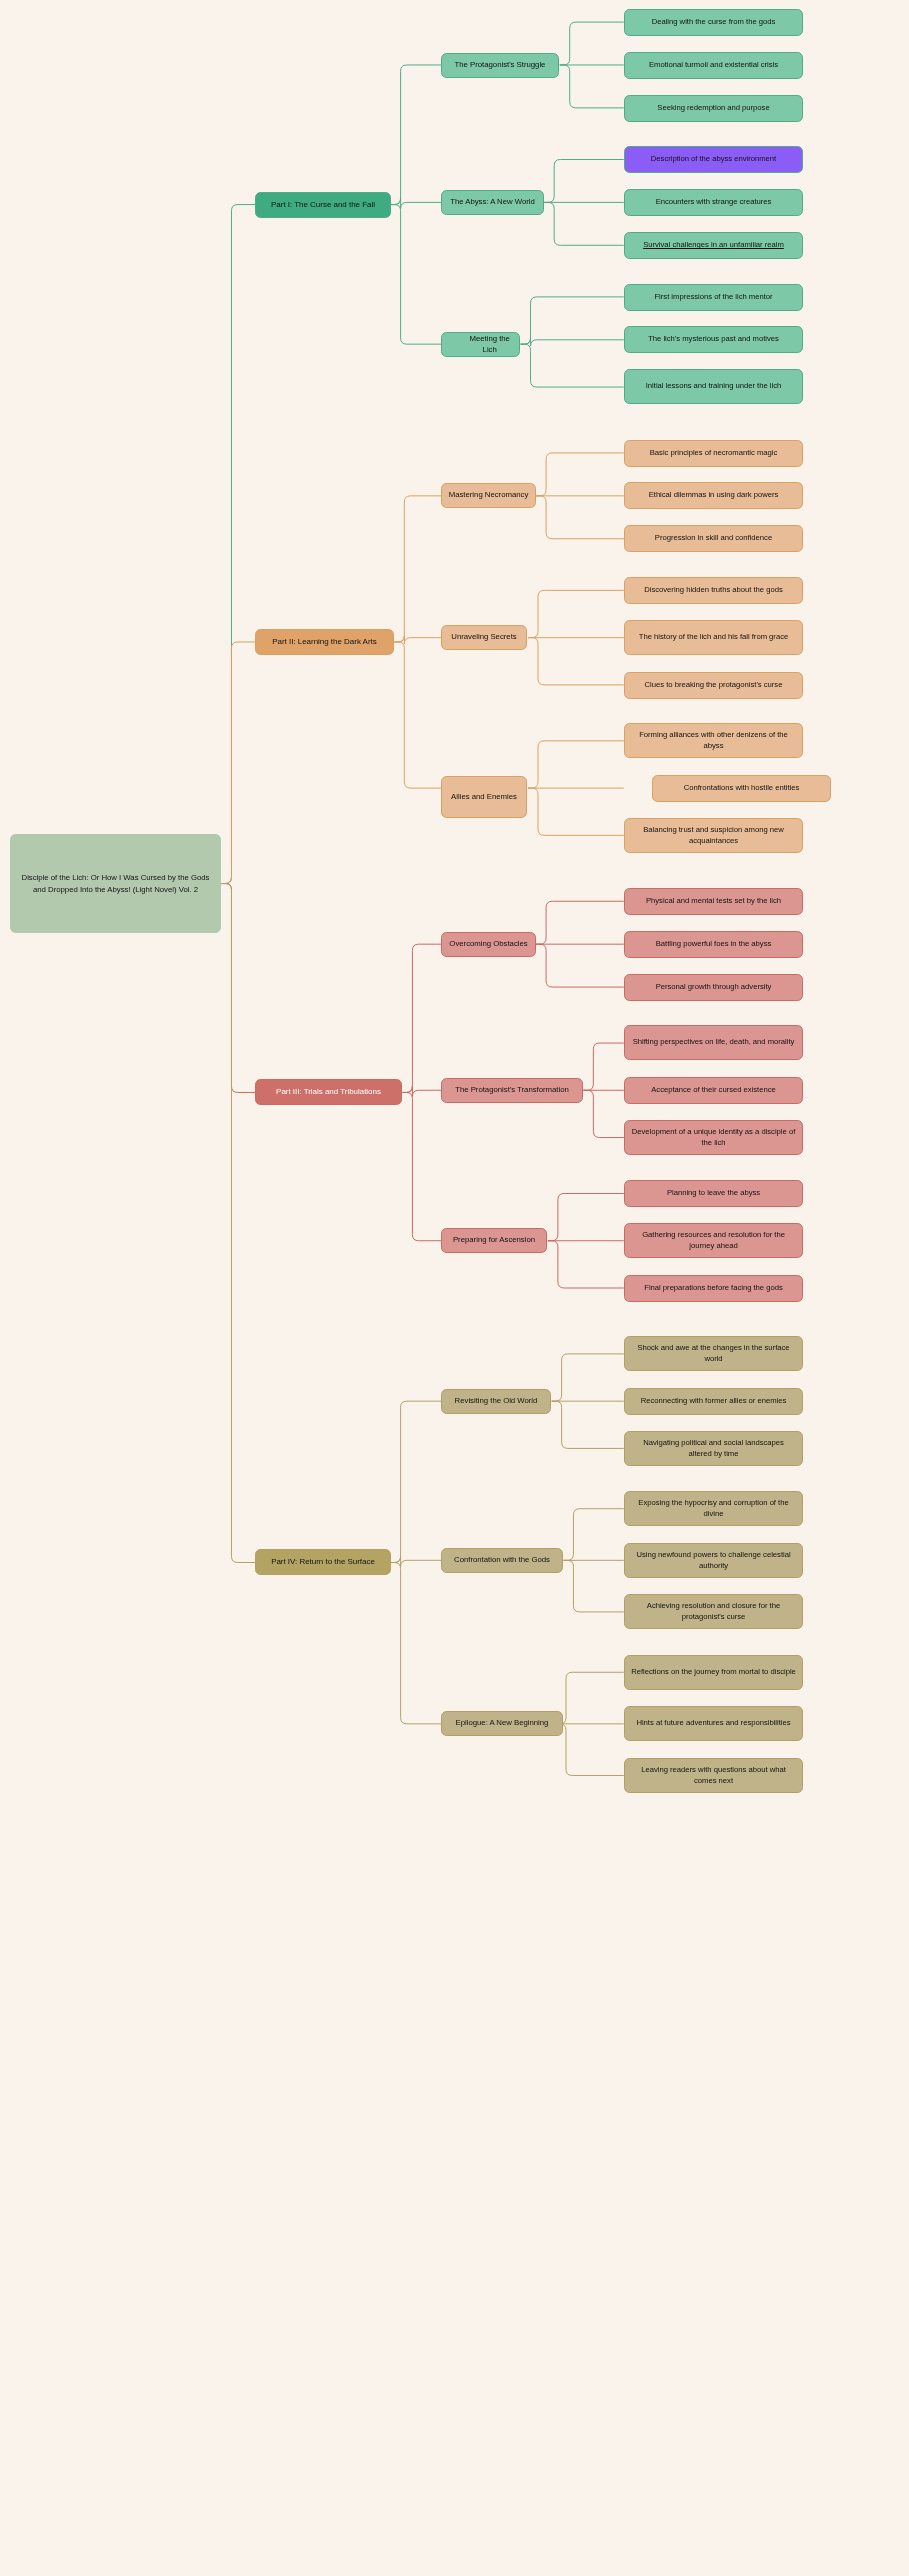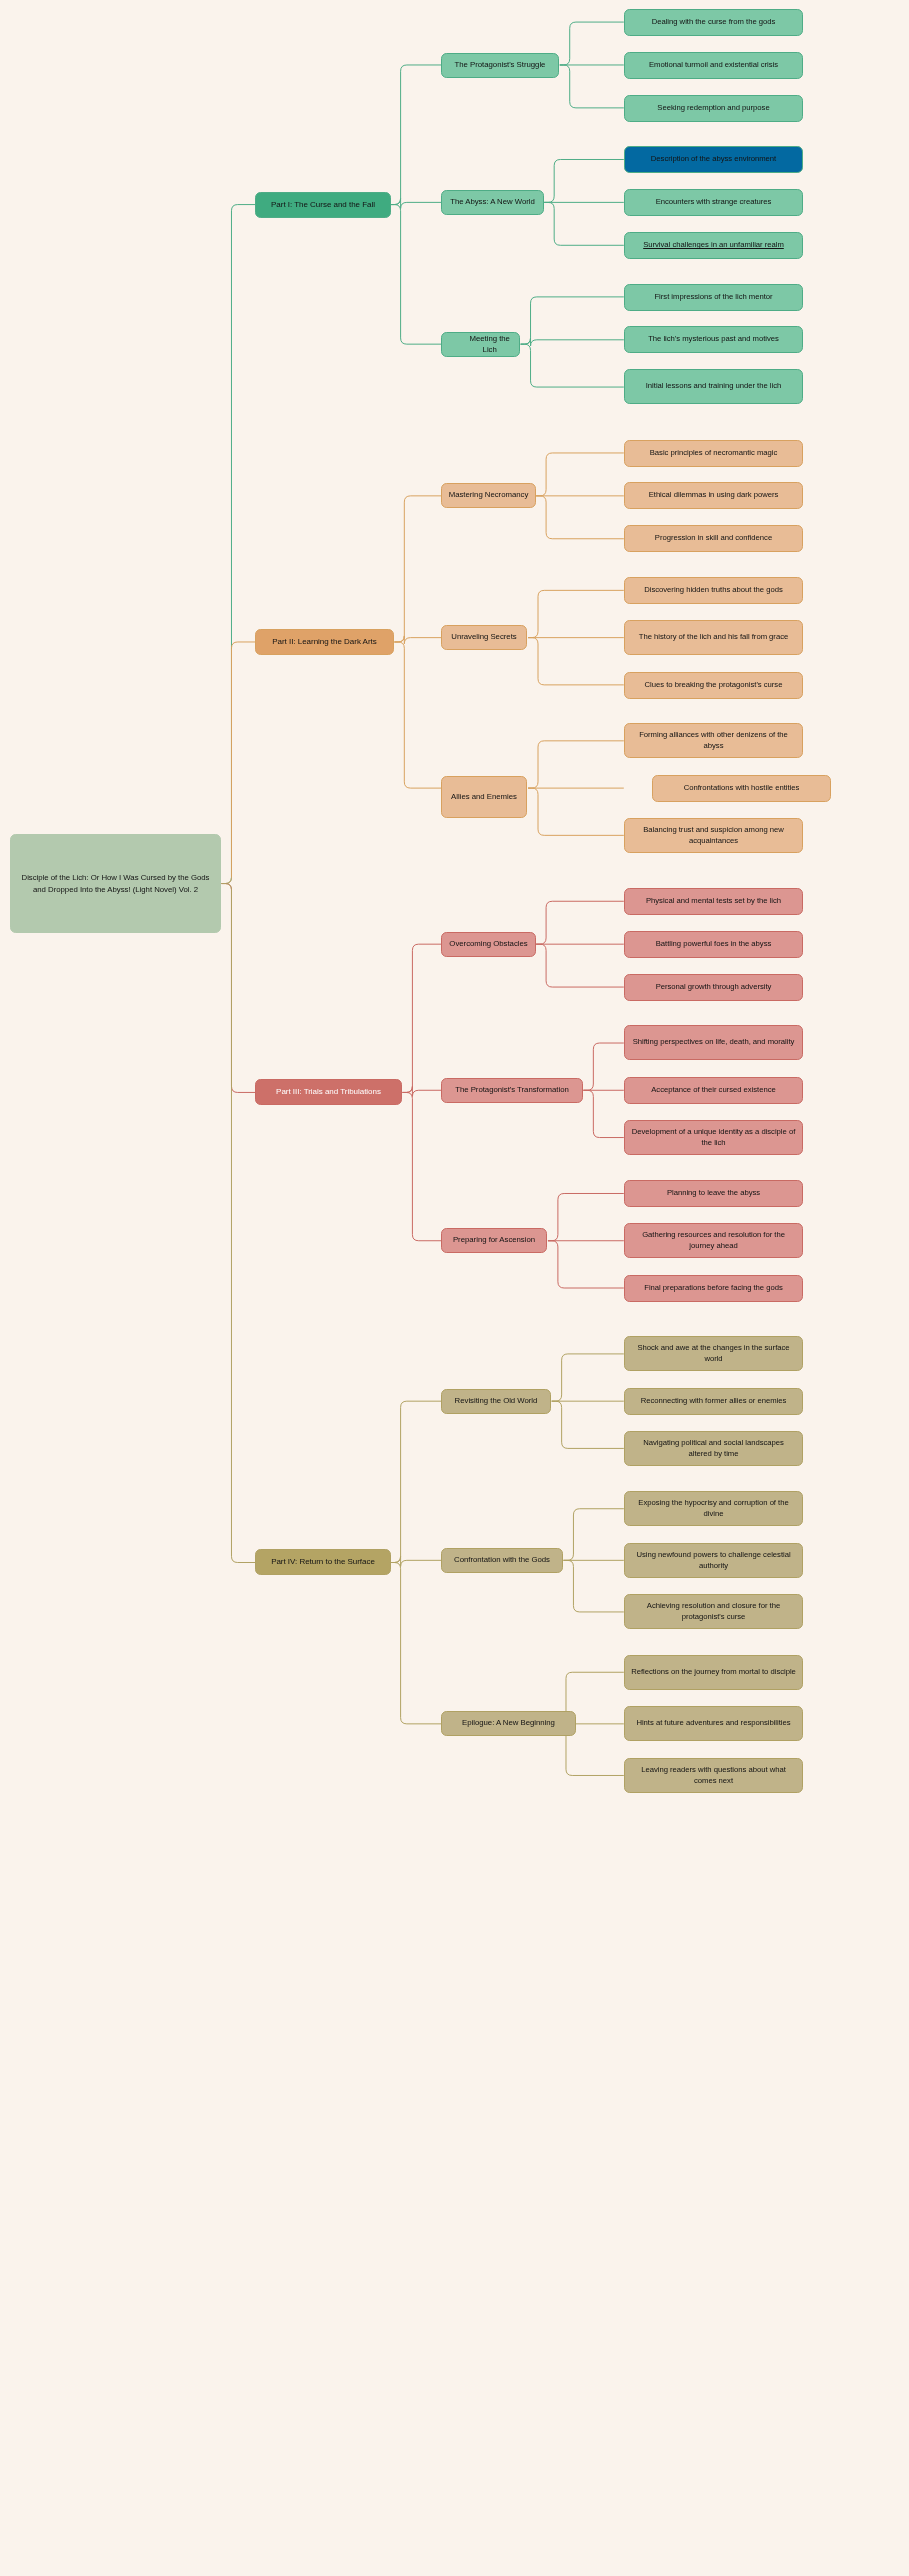--- a/index.html
+++ b/index.html
@@ -128,21 +128,21 @@
     </div>
     <div class="node lvl3" style="left: 624px; top: 52px; width: 179px; height: 27px; background: rgb(125, 200, 166); border: 0.6px solid rgb(78, 172, 134); color: rgb(19, 19, 19);">
       <span>Emotional turmoil and existential crisis</span>
     </div>
     <div class="node lvl3" style="left: 624px; top: 95px; width: 179px; height: 27px; background: rgb(125, 200, 166); border: 0.6px solid rgb(78, 172, 134); color: rgb(19, 19, 19);">
       <span>Seeking redemption and purpose</span>
     </div>
     <div class="node lvl2" style="left: 441px; top: 190px; width: 103px; height: 25px; background: rgb(125, 200, 166); border: 0.6px solid rgb(78, 172, 134); color: rgb(19, 19, 19);">
       <span>The Abyss: A New World</span>
     </div>
-    <div class="node lvl3" style="left: 624px; top: 146px; width: 179px; height: 27px; background: #0369a1; border: 0.6px solid rgb(78, 172, 134); color: rgb(19, 19, 19);">
+    <div class="node lvl3" style="left: 624px; top: 146px; width: 179px; height: 27px; background: #8b5cf6; border: 0.6px solid rgb(78, 172, 134); color: rgb(19, 19, 19);">
       <span>Description of the abyss environment</span>
     </div>
     <div class="node lvl3" style="left: 624px; top: 189px; width: 179px; height: 27px; background: rgb(125, 200, 166); border: 0.6px solid rgb(78, 172, 134); color: rgb(19, 19, 19);">
       <span>Encounters with strange creatures</span>
     </div>
     <div class="node lvl3" style="left: 624px; top: 232px; width: 179px; height: 27px; background: rgb(125, 200, 166); border: 0.6px solid rgb(78, 172, 134); color: rgb(19, 19, 19); text-decoration: underline;">
       <span>Survival challenges in an unfamiliar realm</span>
     </div>
     <div class="node lvl2" style="left: 441px; top: 332px; width: 79px; height: 25px; background: rgb(125, 200, 166); border: 0.6px solid rgb(78, 172, 134); color: rgb(19, 19, 19); padding-left: 24px;">
       <span>Meeting the Lich</span>
@@ -254,21 +254,21 @@
     </div>
     <div class="node lvl3" style="left: 624px; top: 1491px; width: 179px; height: 35px; background: rgb(192, 179, 137); border: 0.6px solid rgb(176, 161, 99); color: rgb(19, 19, 19);">
       <span>Exposing the hypocrisy and corruption of the divine</span>
     </div>
     <div class="node lvl3" style="left: 624px; top: 1543px; width: 179px; height: 35px; background: rgb(192, 179, 137); border: 0.6px solid rgb(176, 161, 99); color: rgb(19, 19, 19);">
       <span>Using newfound powers to challenge celestial authority</span>
     </div>
     <div class="node lvl3" style="left: 624px; top: 1594px; width: 179px; height: 35px; background: rgb(192, 179, 137); border: 0.6px solid rgb(176, 161, 99); color: rgb(19, 19, 19);">
       <span>Achieving resolution and closure for the protagonist's curse</span>
     </div>
-    <div class="node lvl2" style="left: 441px; top: 1711px; width: 135px; height: 25px; background: rgb(192, 179, 137); border: 0.6px solid rgb(176, 161, 99); color: rgb(19, 19, 19);">
+    <div class="node lvl2" style="left: 441px; top: 1711px; width: 122px; height: 25px; background: rgb(192, 179, 137); border: 0.6px solid rgb(176, 161, 99); color: rgb(19, 19, 19);">
       <span>Epilogue: A New Beginning</span>
     </div>
     <div class="node lvl3" style="left: 624px; top: 1655px; width: 179px; height: 35px; background: rgb(192, 179, 137); border: 0.6px solid rgb(176, 161, 99); color: rgb(19, 19, 19);">
       <span>Reflections on the journey from mortal to disciple</span>
     </div>
     <div class="node lvl3" style="left: 624px; top: 1706px; width: 179px; height: 35px; background: rgb(192, 179, 137); border: 0.6px solid rgb(176, 161, 99); color: rgb(19, 19, 19); justify-content: center;">
       <span>Hints at future adventures and responsibilities</span>
     </div>
     <div class="node lvl3" style="left: 624px; top: 1758px; width: 179px; height: 35px; background: rgb(192, 179, 137); border: 0.6px solid rgb(176, 161, 99); color: rgb(19, 19, 19);">
       <span>Leaving readers with questions about what comes next</span>

